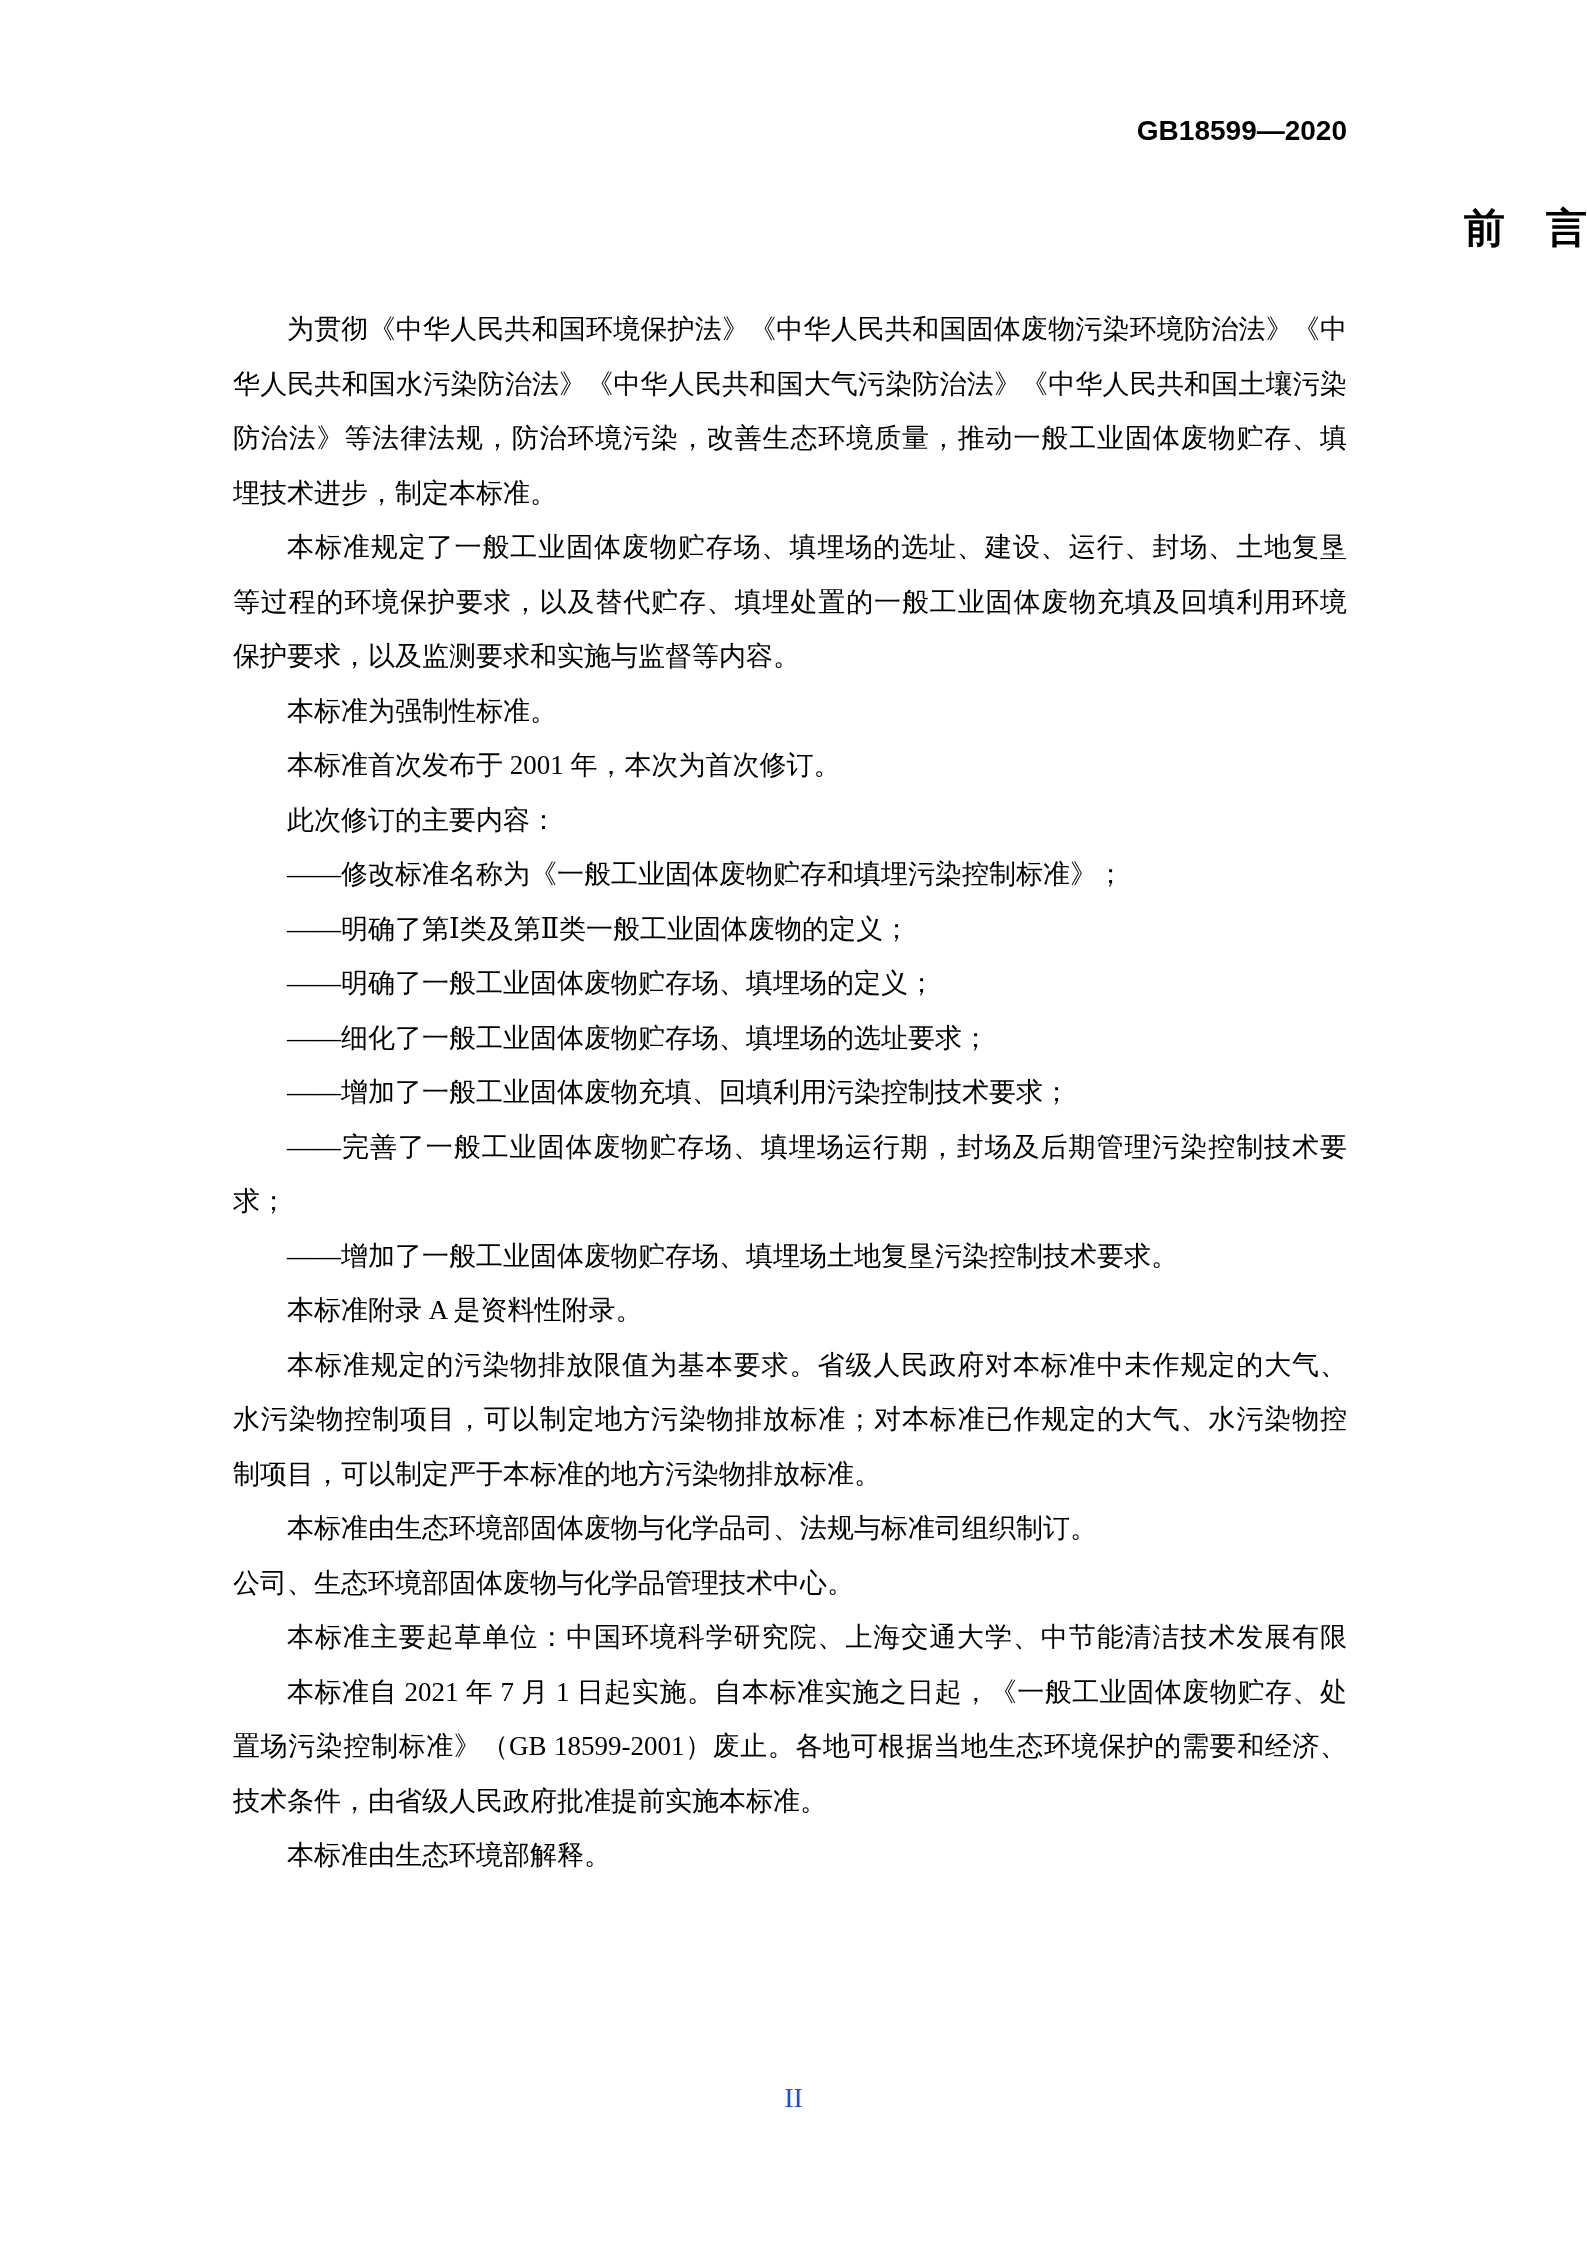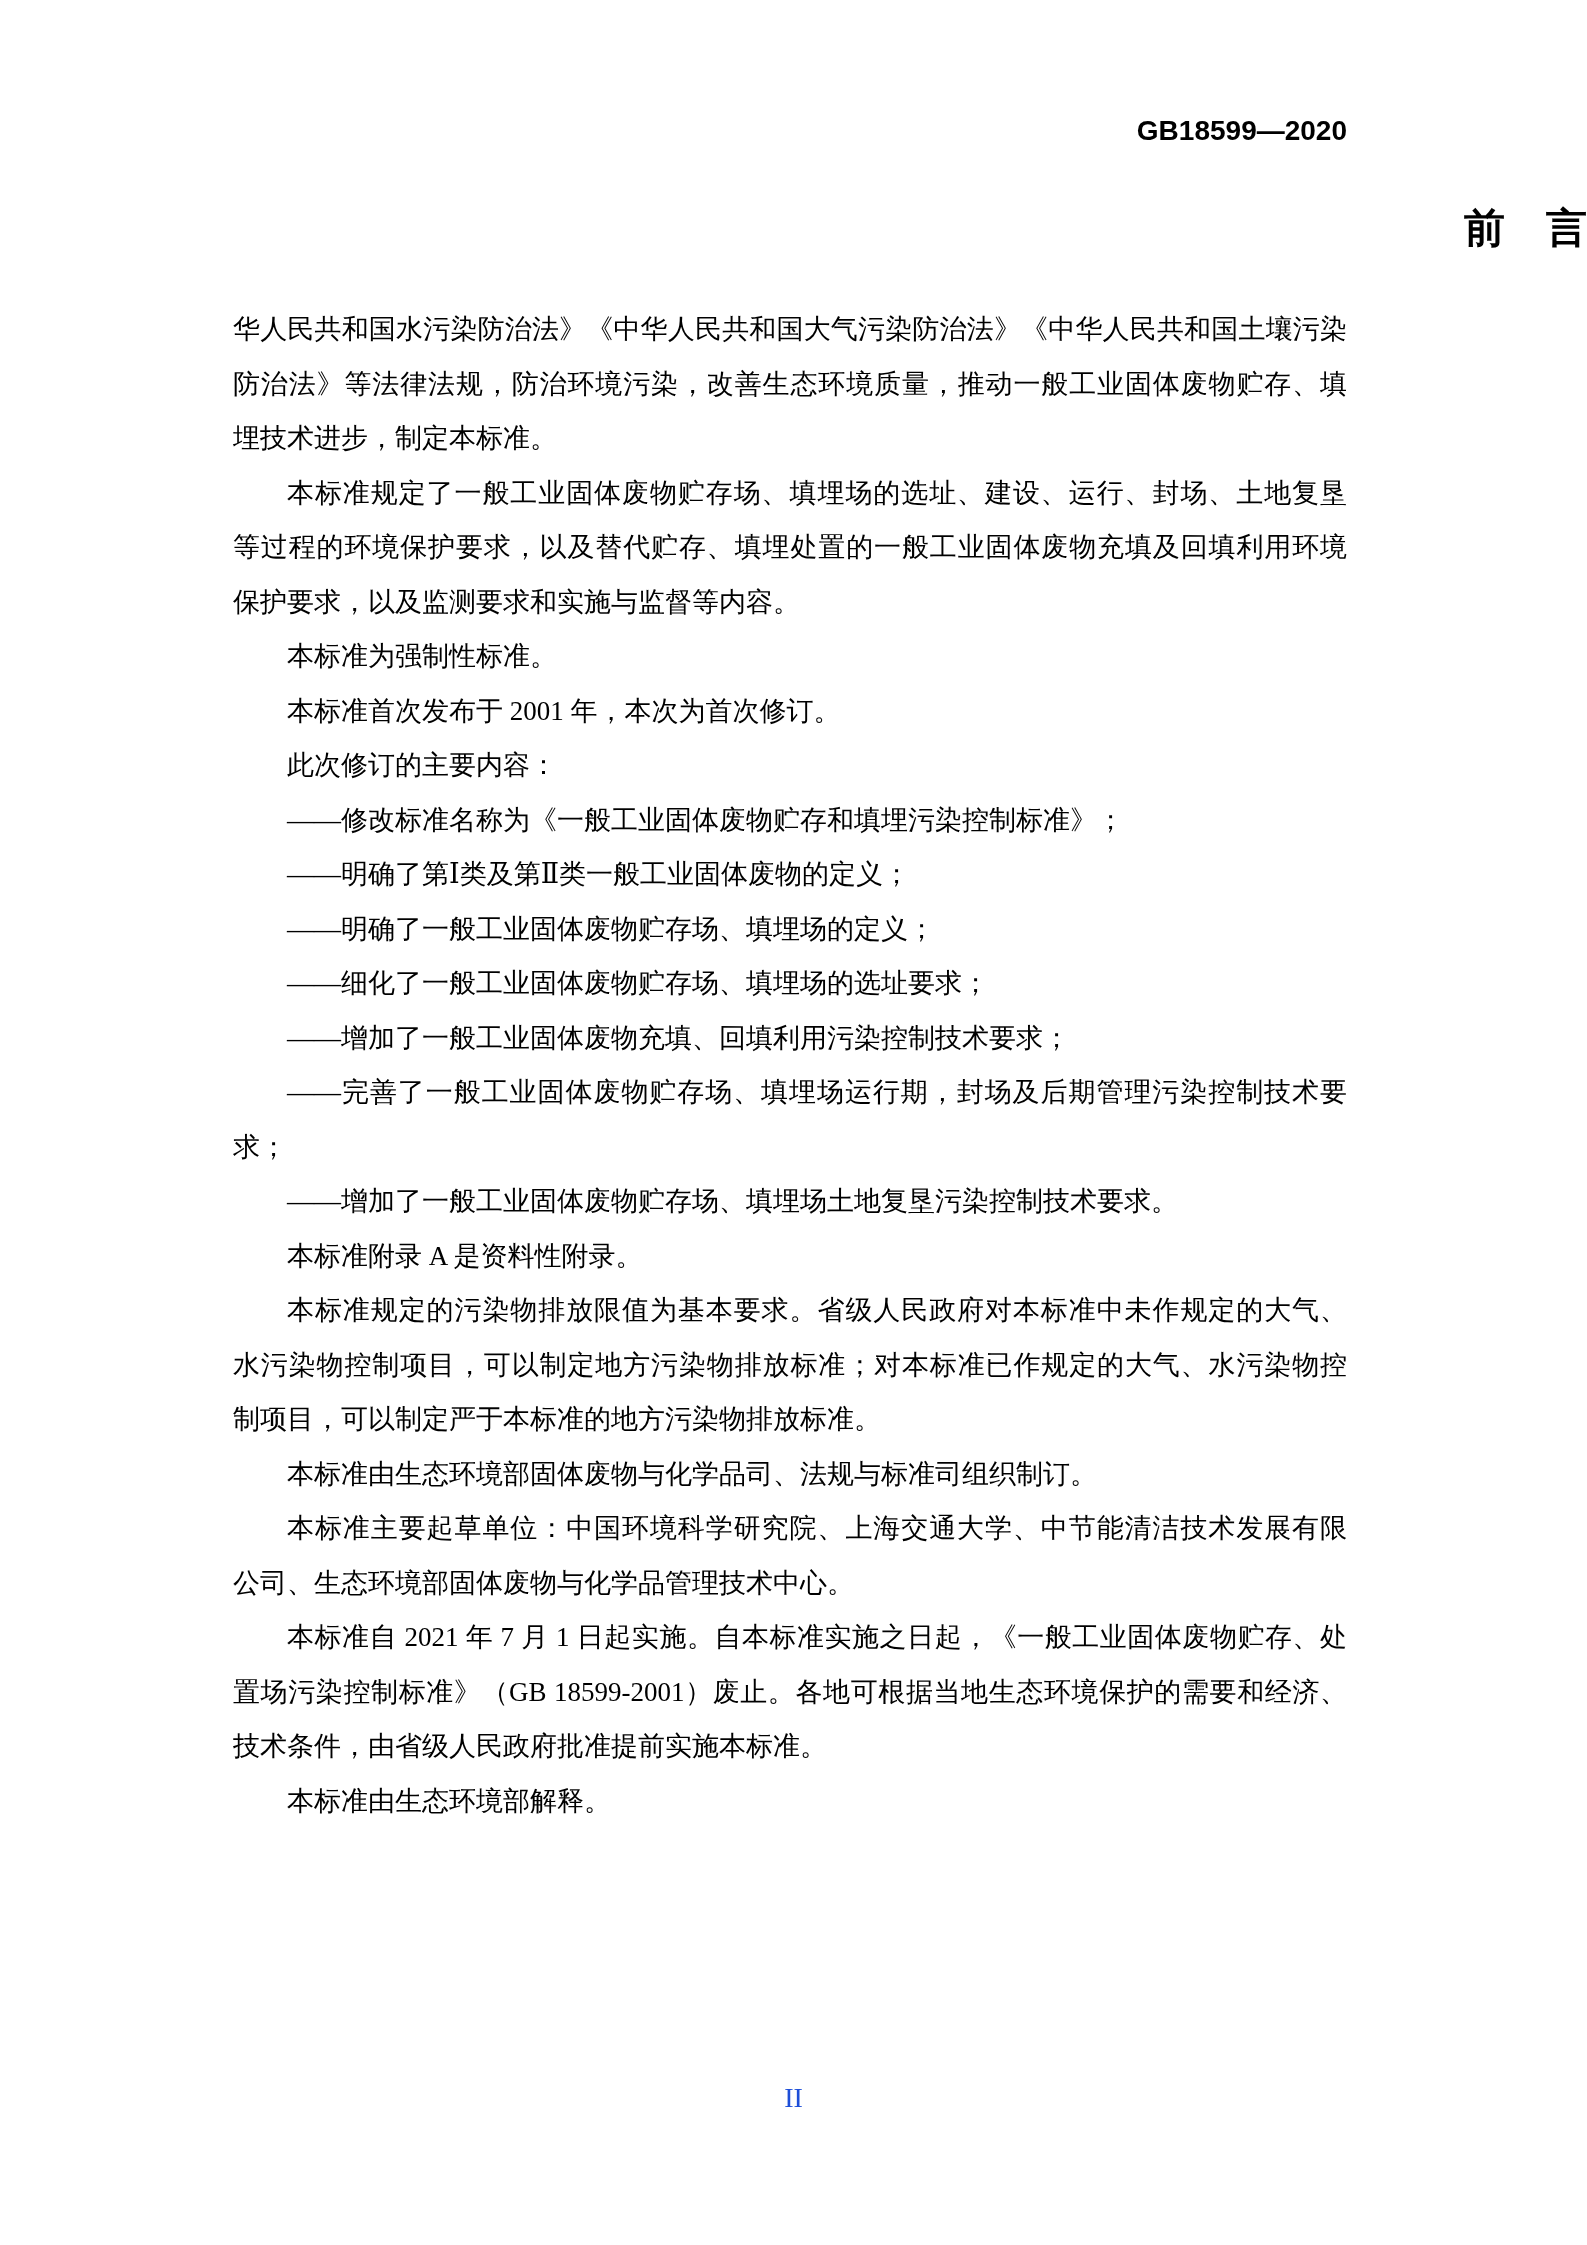--- a/index.html
+++ b/index.html
@@ -80,20 +80,21 @@
 
 <div class="page">
 
   <div class="std-code">
     <span class="gb">GB</span><span class="num">18599—2020</span>
   </div>
 
   <div class="doc-title">前　言</div>
 
   <div class="body-block">
+    <div class="tline ind">为贯彻《中华人民共和国环境保护法》《中华人民共和国固体废物污染环境防治法》《中</div>
     <div class="tline">华人民共和国水污染防治法》《中华人民共和国大气污染防治法》《中华人民共和国土壤污染</div>
     <div class="tline">防治法》等法律法规，防治环境污染，改善生态环境质量，推动一般工业固体废物贮存、填</div>
     <div class="tline end">埋技术进步，制定本标准。</div>
     <div class="tline ind">本标准规定了一般工业固体废物贮存场、填埋场的选址、建设、运行、封场、土地复垦</div>
     <div class="tline">等过程的环境保护要求，以及替代贮存、填埋处置的一般工业固体废物充填及回填利用环境</div>
     <div class="tline end">保护要求，以及监测要求和实施与监督等内容。</div>
     <div class="tline ind end">本标准为强制性标准。</div>
     <div class="tline ind end">本标准首次发布于 2001 年，本次为首次修订。</div>
     <div class="tline ind end">此次修订的主要内容：</div>
     <div class="tline ind end">——修改标准名称为《一般工业固体废物贮存和填埋污染控制标准》；</div>
@@ -102,22 +103,22 @@
     <div class="tline ind end">——细化了一般工业固体废物贮存场、填埋场的选址要求；</div>
     <div class="tline ind end">——增加了一般工业固体废物充填、回填利用污染控制技术要求；</div>
     <div class="tline ind">——完善了一般工业固体废物贮存场、填埋场运行期，封场及后期管理污染控制技术要</div>
     <div class="tline end">求；</div>
     <div class="tline ind end">——增加了一般工业固体废物贮存场、填埋场土地复垦污染控制技术要求。</div>
     <div class="tline ind end">本标准附录 A 是资料性附录。</div>
     <div class="tline ind">本标准规定的污染物排放限值为基本要求。省级人民政府对本标准中未作规定的大气、</div>
     <div class="tline">水污染物控制项目，可以制定地方污染物排放标准；对本标准已作规定的大气、水污染物控</div>
     <div class="tline end">制项目，可以制定严于本标准的地方污染物排放标准。</div>
     <div class="tline ind end">本标准由生态环境部固体废物与化学品司、法规与标准司组织制订。</div>
+    <div class="tline end">公司、生态环境部固体废物与化学品管理技术中心。</div>
     <div class="tline ind">本标准主要起草单位：中国环境科学研究院、上海交通大学、中节能清洁技术发展有限</div>
-    <div class="tline end">公司、生态环境部固体废物与化学品管理技术中心。</div>
     <div class="tline ind">本标准自 2021 年 7 月 1 日起实施。自本标准实施之日起，《一般工业固体废物贮存、处</div>
     <div class="tline">置场污染控制标准》（GB 18599-2001）废止。各地可根据当地生态环境保护的需要和经济、</div>
     <div class="tline end">技术条件，由省级人民政府批准提前实施本标准。</div>
     <div class="tline ind end">本标准由生态环境部解释。</div>
   </div>
 
   <div class="page-num">II</div>
 
 </div>
 

